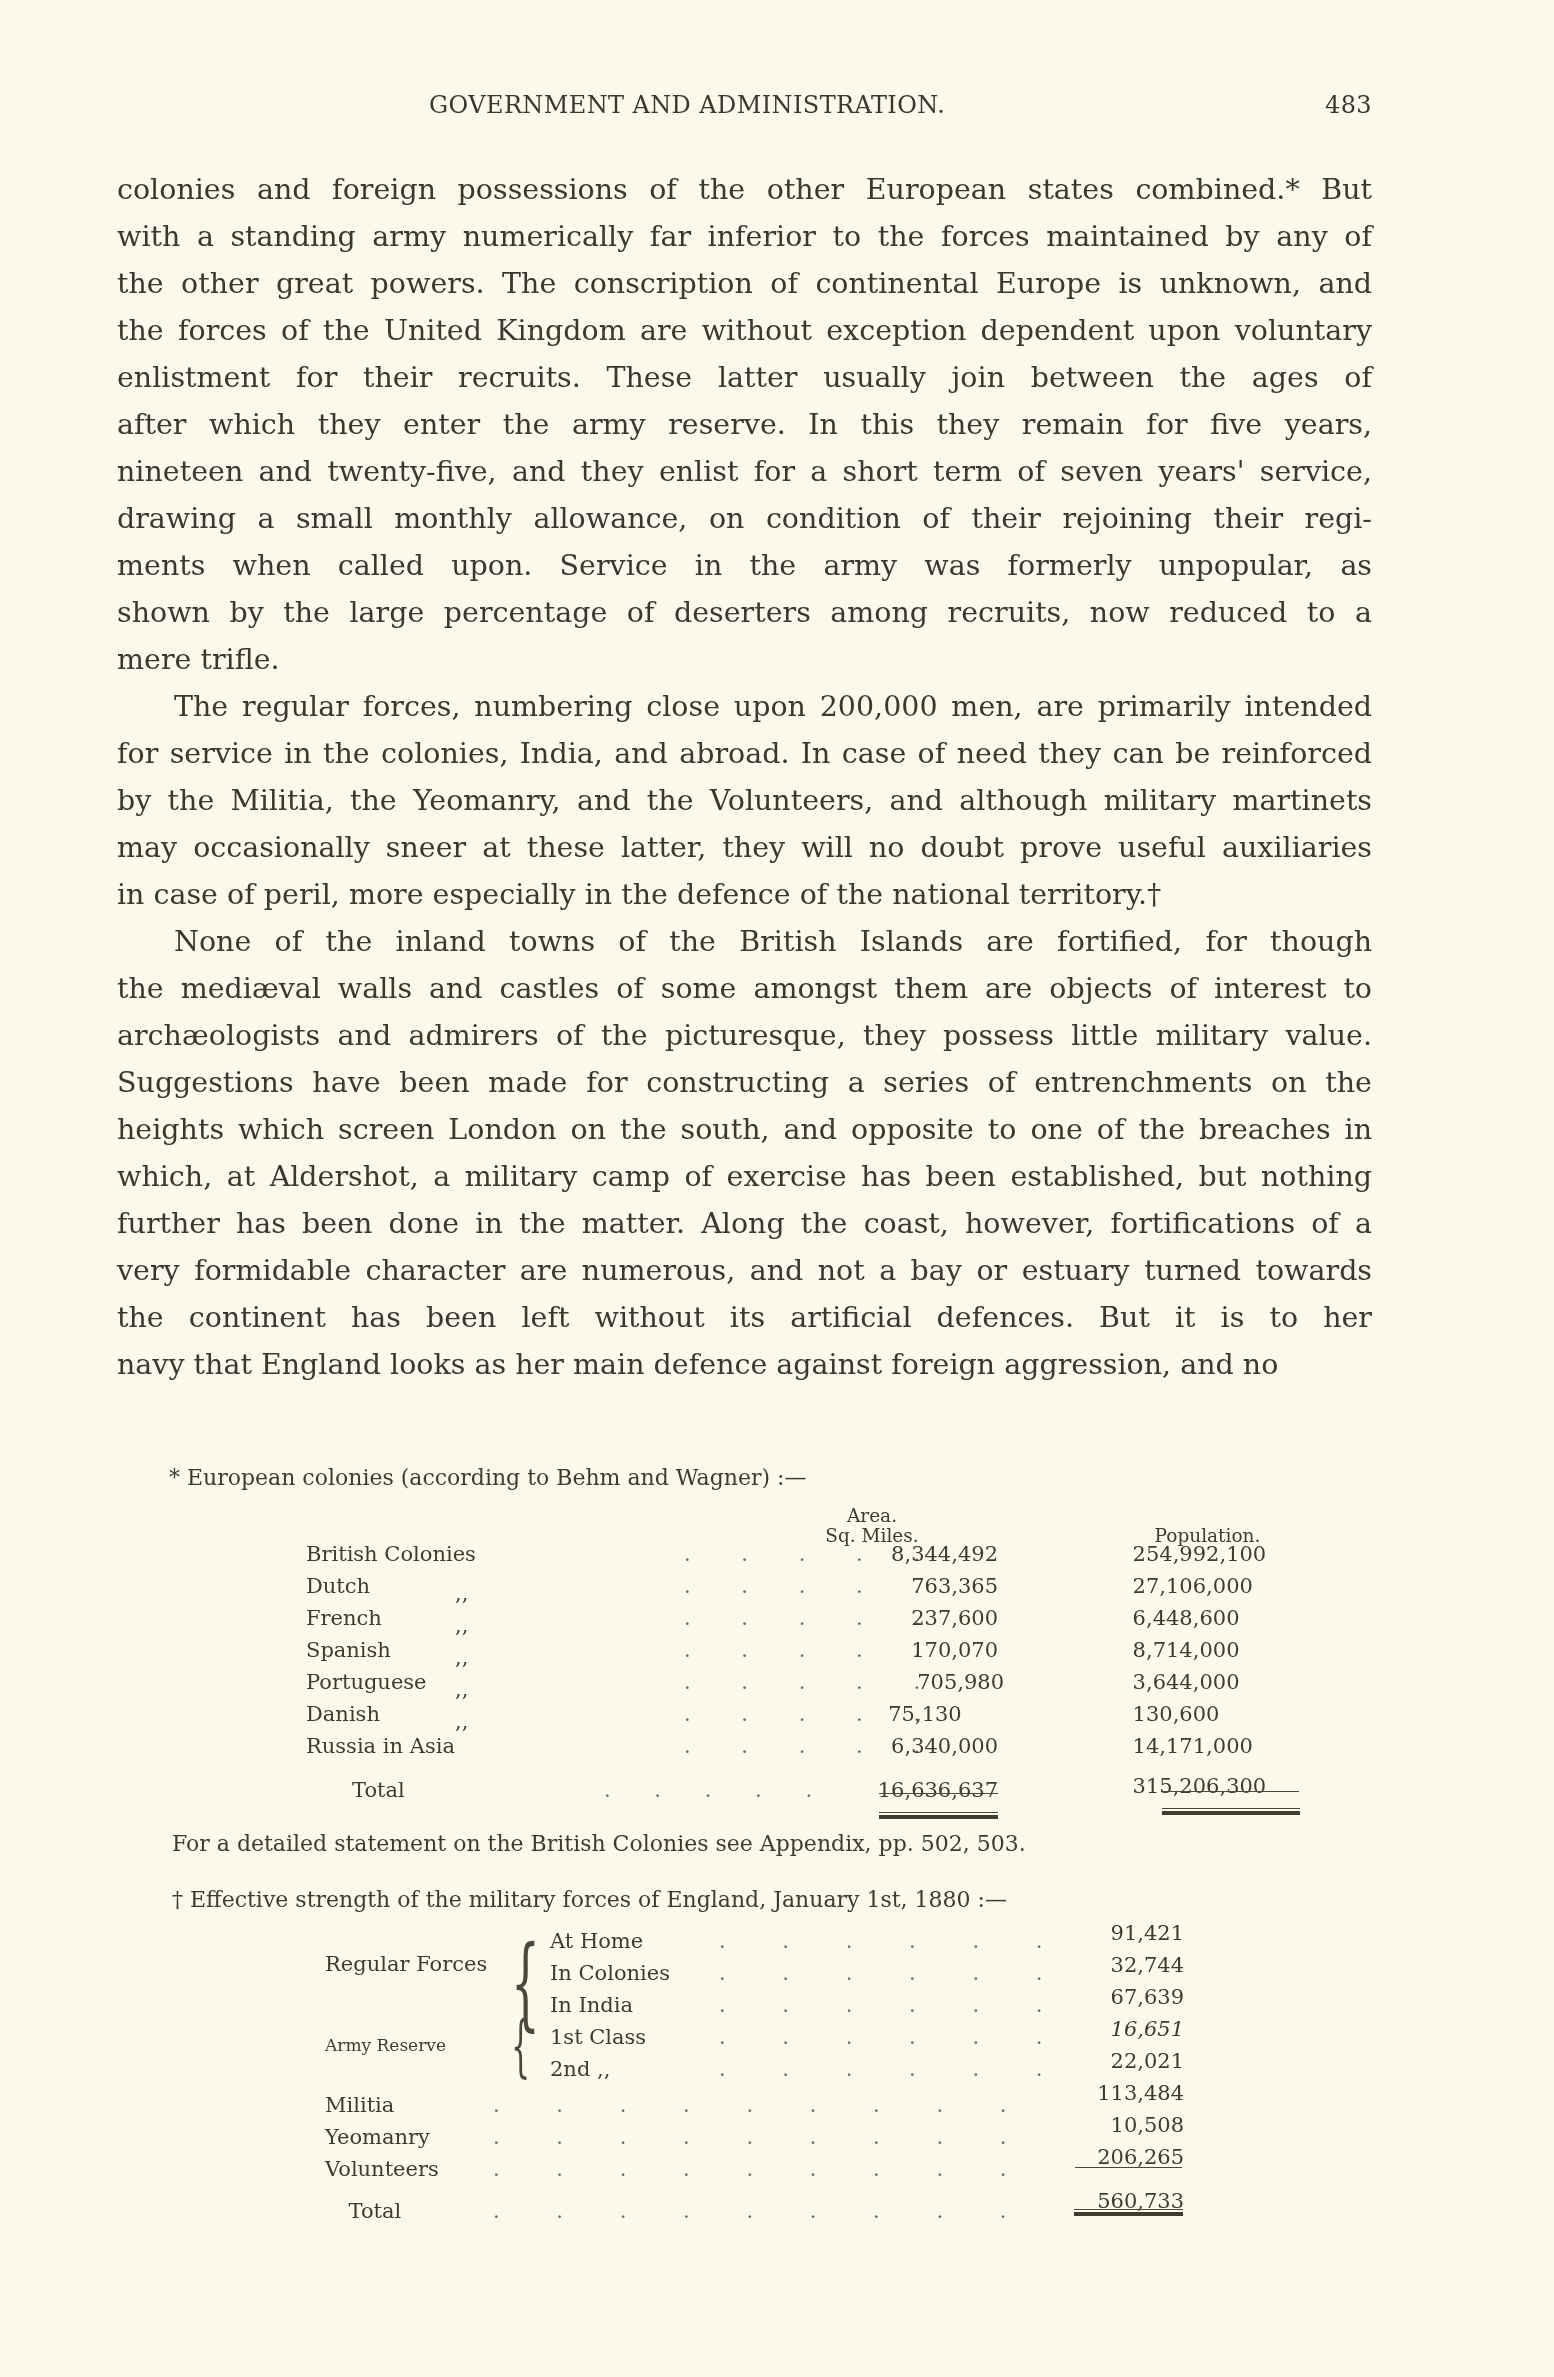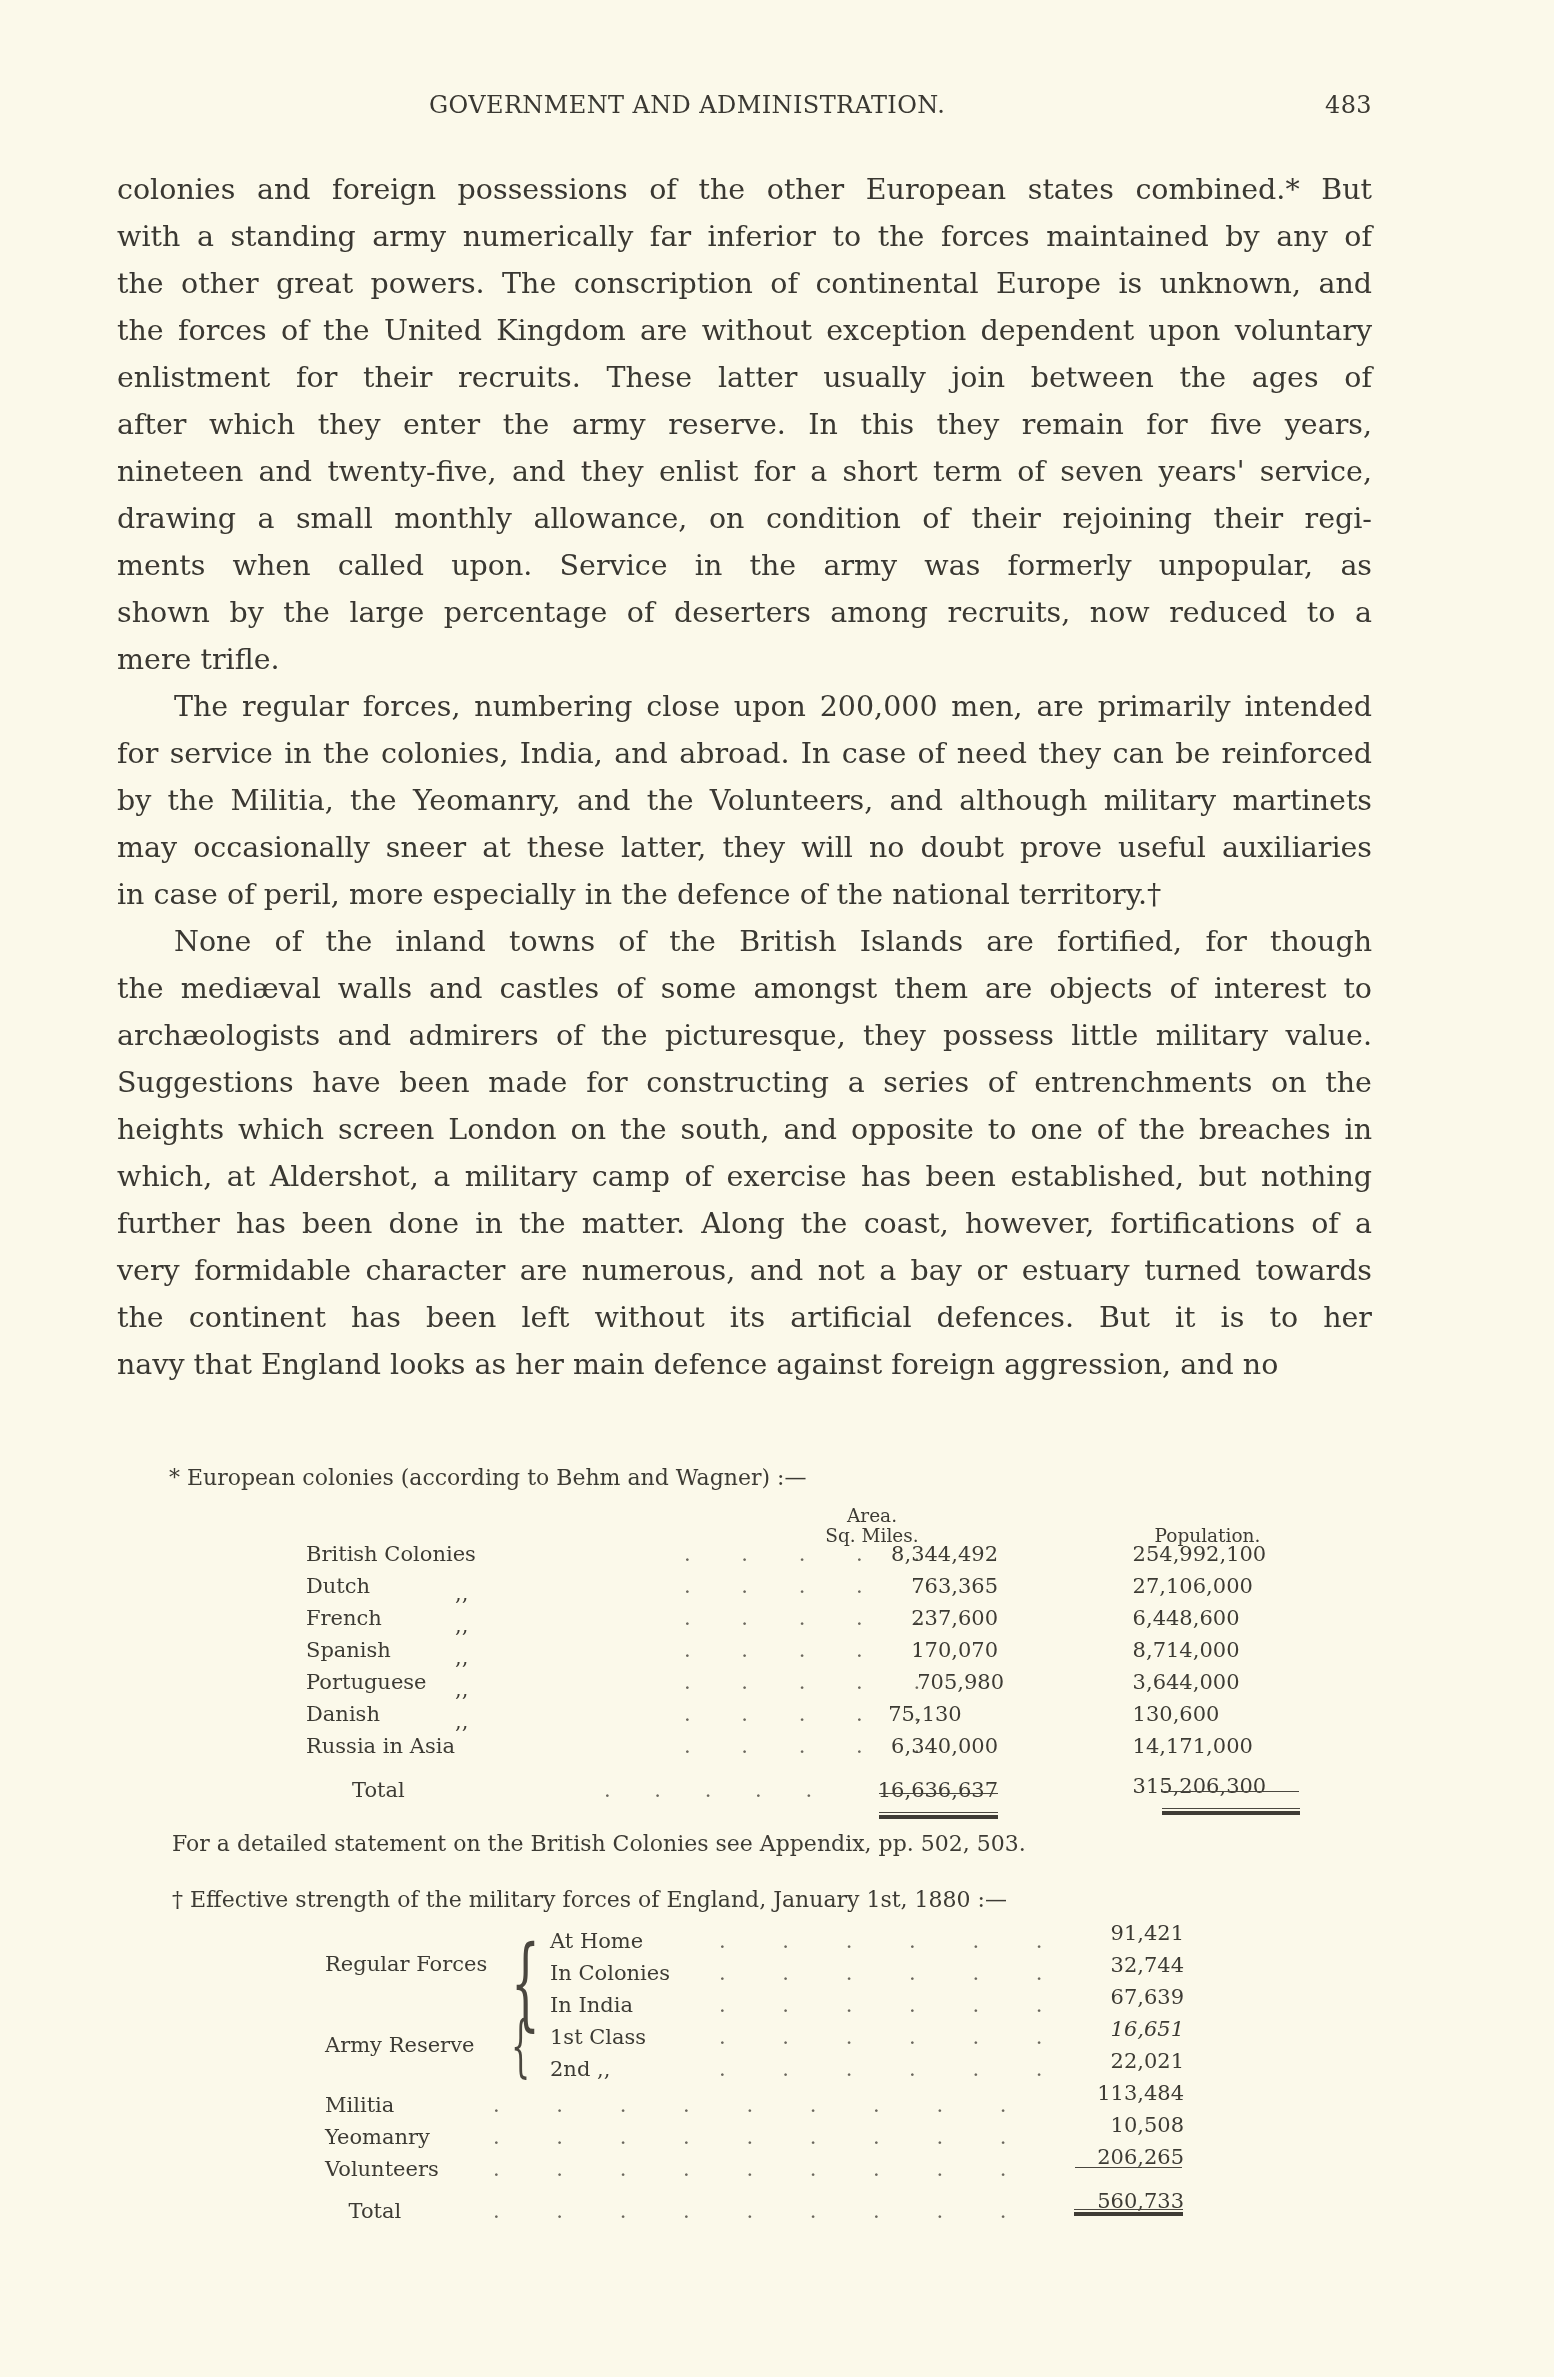--- a/index.html
+++ b/index.html
@@ -231,21 +231,21 @@
             <span class="dots" style="left:394px; top:8.4px; letter-spacing:25px;">. . . . . .</span>
             <span class="v1" style="right:95px;">32,744</span>
           </div>
           <div class="row">
             <span class="label" style="left:225px; top:8.4px;">In India</span>
             <span class="dots" style="left:394px; top:8.4px; letter-spacing:25px;">. . . . . .</span>
             <span class="v1" style="right:95px;">67,639</span>
           </div>
         </div>
         <div style="position:relative;">
-          <span style="position:absolute; left:0; top:15.6px; line-height:32px; font-size:21px;">Army Reserve</span>
+          <span style="position:absolute; left:0; top:15.6px; line-height:32px; font-size:17px;">Army Reserve</span>
           <span class="brace" style="left:186px; top:-0.3px; font-size:67px;">{</span>
           <div class="row">
             <span class="label" style="left:225px; top:8.4px;">1st Class</span>
             <span class="dots" style="left:394px; top:8.4px; letter-spacing:25px;">. . . . . .</span>
             <span class="v1" style="right:95px;font-style:italic;">16,651</span>
           </div>
           <div class="row">
             <span class="label" style="left:225px; top:8.4px;">2nd ,,</span>
             <span class="dots" style="left:394px; top:8.4px; letter-spacing:25px;">. . . . . .</span>
             <span class="v1" style="right:95px;">22,021</span>

